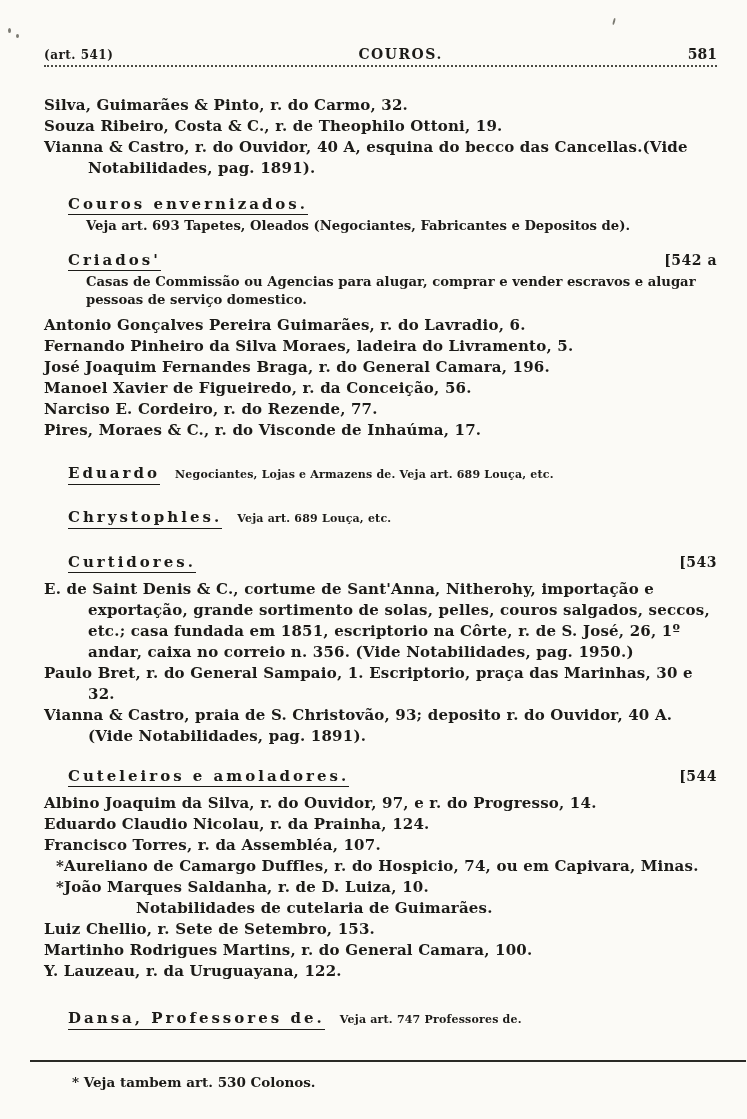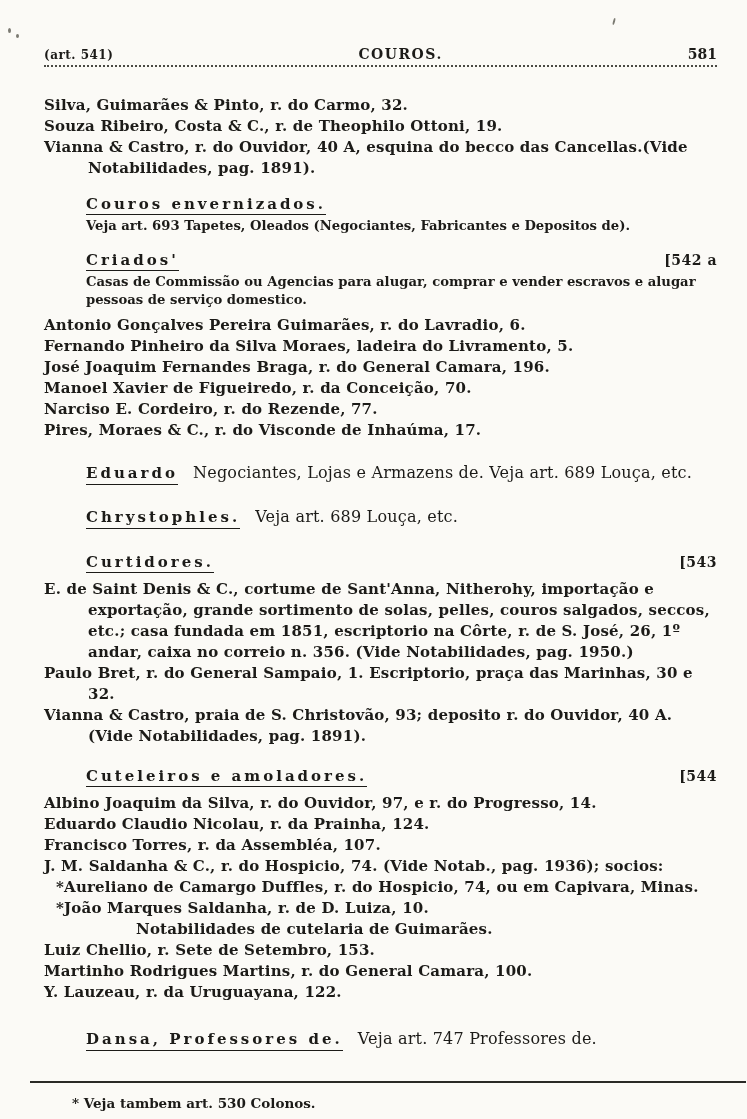--- a/index.html
+++ b/index.html
@@ -28,33 +28,33 @@
     font-size:15px; font-weight:bold; line-height:21px;
     padding-left:44px; text-indent:-44px;
     letter-spacing:.2px;
   }
   .entry.sub { padding-left:64px; text-indent:-52px; }
   .entry.sub2 { padding-left:92px; text-indent:0; }
   
   .sec-row { display:flex; justify-content:space-between; align-items:baseline; margin:16px 0 4px 0; }
   .sec-row.tight { margin-bottom:2px; }
   .sec-heading {
-    margin-left:42px;
+    margin-left:24px;
     font-weight:bold; font-size:15px; letter-spacing:3px;
     border-bottom:1.6px solid #1c1b18; padding-bottom:1px;
     display:inline-block; white-space:nowrap;
   }
   .sec-ref { font-size:14px; font-weight:bold; letter-spacing:.5px; }
   .sec-note {
     font-size:13.2px; font-weight:bold; line-height:18px;
     margin-left:42px; margin-top:2px;
   }
   .inline-row { margin:16px 0 4px 0; line-height:20px; }
   .inline-row .sec-heading { margin-right:10px; }
-  .inline-text { font-size:16px; font-weight:normal; letter-spacing:.2px; }
+  .inline-text { font-size:11px; font-weight:bold; letter-spacing:.2px; }
   .group { margin-top:6px; }
   
   .footrule {
     border:none; border-top:2px solid #2a2a26;
     margin:30px 0 12px -14px; width:716px;
   }
   .footnote { font-size:13.5px; font-weight:bold; margin-left:28px; }
   
   .speck { position:absolute; background:#7b7a72; border-radius:50%; }
   .speck.a { left:8px; top:28px; width:3px; height:5px; }
@@ -89,21 +89,21 @@
 
   <div class="sec-row tight">
     <span class="sec-heading">Criados'</span>
     <span class="sec-ref">[542 a</span>
   </div>
   <div class="sec-note">Casas de Commissão ou Agencias para alugar, comprar e vender escravos e alugar pessoas de serviço domestico.</div>
   <div class="group">
     <div class="entry">Antonio Gonçalves Pereira Guimarães, r. do Lavradio, 6.</div>
     <div class="entry">Fernando Pinheiro da Silva Moraes, ladeira do Livramento, 5.</div>
     <div class="entry">José Joaquim Fernandes Braga, r. do General Camara, 196.</div>
-    <div class="entry">Manoel Xavier de Figueiredo, r. da Conceição, 70.</div>
+    <div class="entry">Manoel Xavier de Figueiredo, r. da Conceição, 56.</div>
     <div class="entry">Narciso E. Cordeiro, r. do Rezende, 77.</div>
     <div class="entry">Pires, Moraes &amp; C., r. do Visconde de Inhaúma, 17.</div>
   </div>
 
   <div class="inline-row" style="margin-top:22px">
     <span class="sec-heading">Eduardo</span>
     <span class="inline-text">Negociantes, Lojas e Armazens de. Veja art. 689 Louça, etc.</span>
   </div>
 
   <div class="inline-row" style="margin-top:22px">
@@ -122,21 +122,20 @@
   </div>
 
   <div class="sec-row" style="margin-top:20px">
     <span class="sec-heading">Cuteleiros e amoladores.</span>
     <span class="sec-ref">[544</span>
   </div>
   <div class="group">
     <div class="entry">Albino Joaquim da Silva, r. do Ouvidor, 97, e r. do Progresso, 14.</div>
     <div class="entry">Eduardo Claudio Nicolau, r. da Prainha, 124.</div>
     <div class="entry">Francisco Torres, r. da Assembléa, 107.</div>
-    <div class="entry">J. M. Saldanha &amp; C., r. do Hospicio, 74. (Vide Notab., pag. 1936); socios:</div>
     <div class="entry sub">*Aureliano de Camargo Duffles, r. do Hospicio, 74, ou em Capivara, Minas.</div>
     <div class="entry sub">*João Marques Saldanha, r. de D. Luiza, 10.</div>
     <div class="entry sub2">Notabilidades de cutelaria de Guimarães.</div>
     <div class="entry">Luiz Chellio, r. Sete de Setembro, 153.</div>
     <div class="entry">Martinho Rodrigues Martins, r. do General Camara, 100.</div>
     <div class="entry">Y. Lauzeau, r. da Uruguayana, 122.</div>
   </div>
 
   <div class="inline-row" style="margin-top:26px">
     <span class="sec-heading">Dansa, Professores de.</span>

